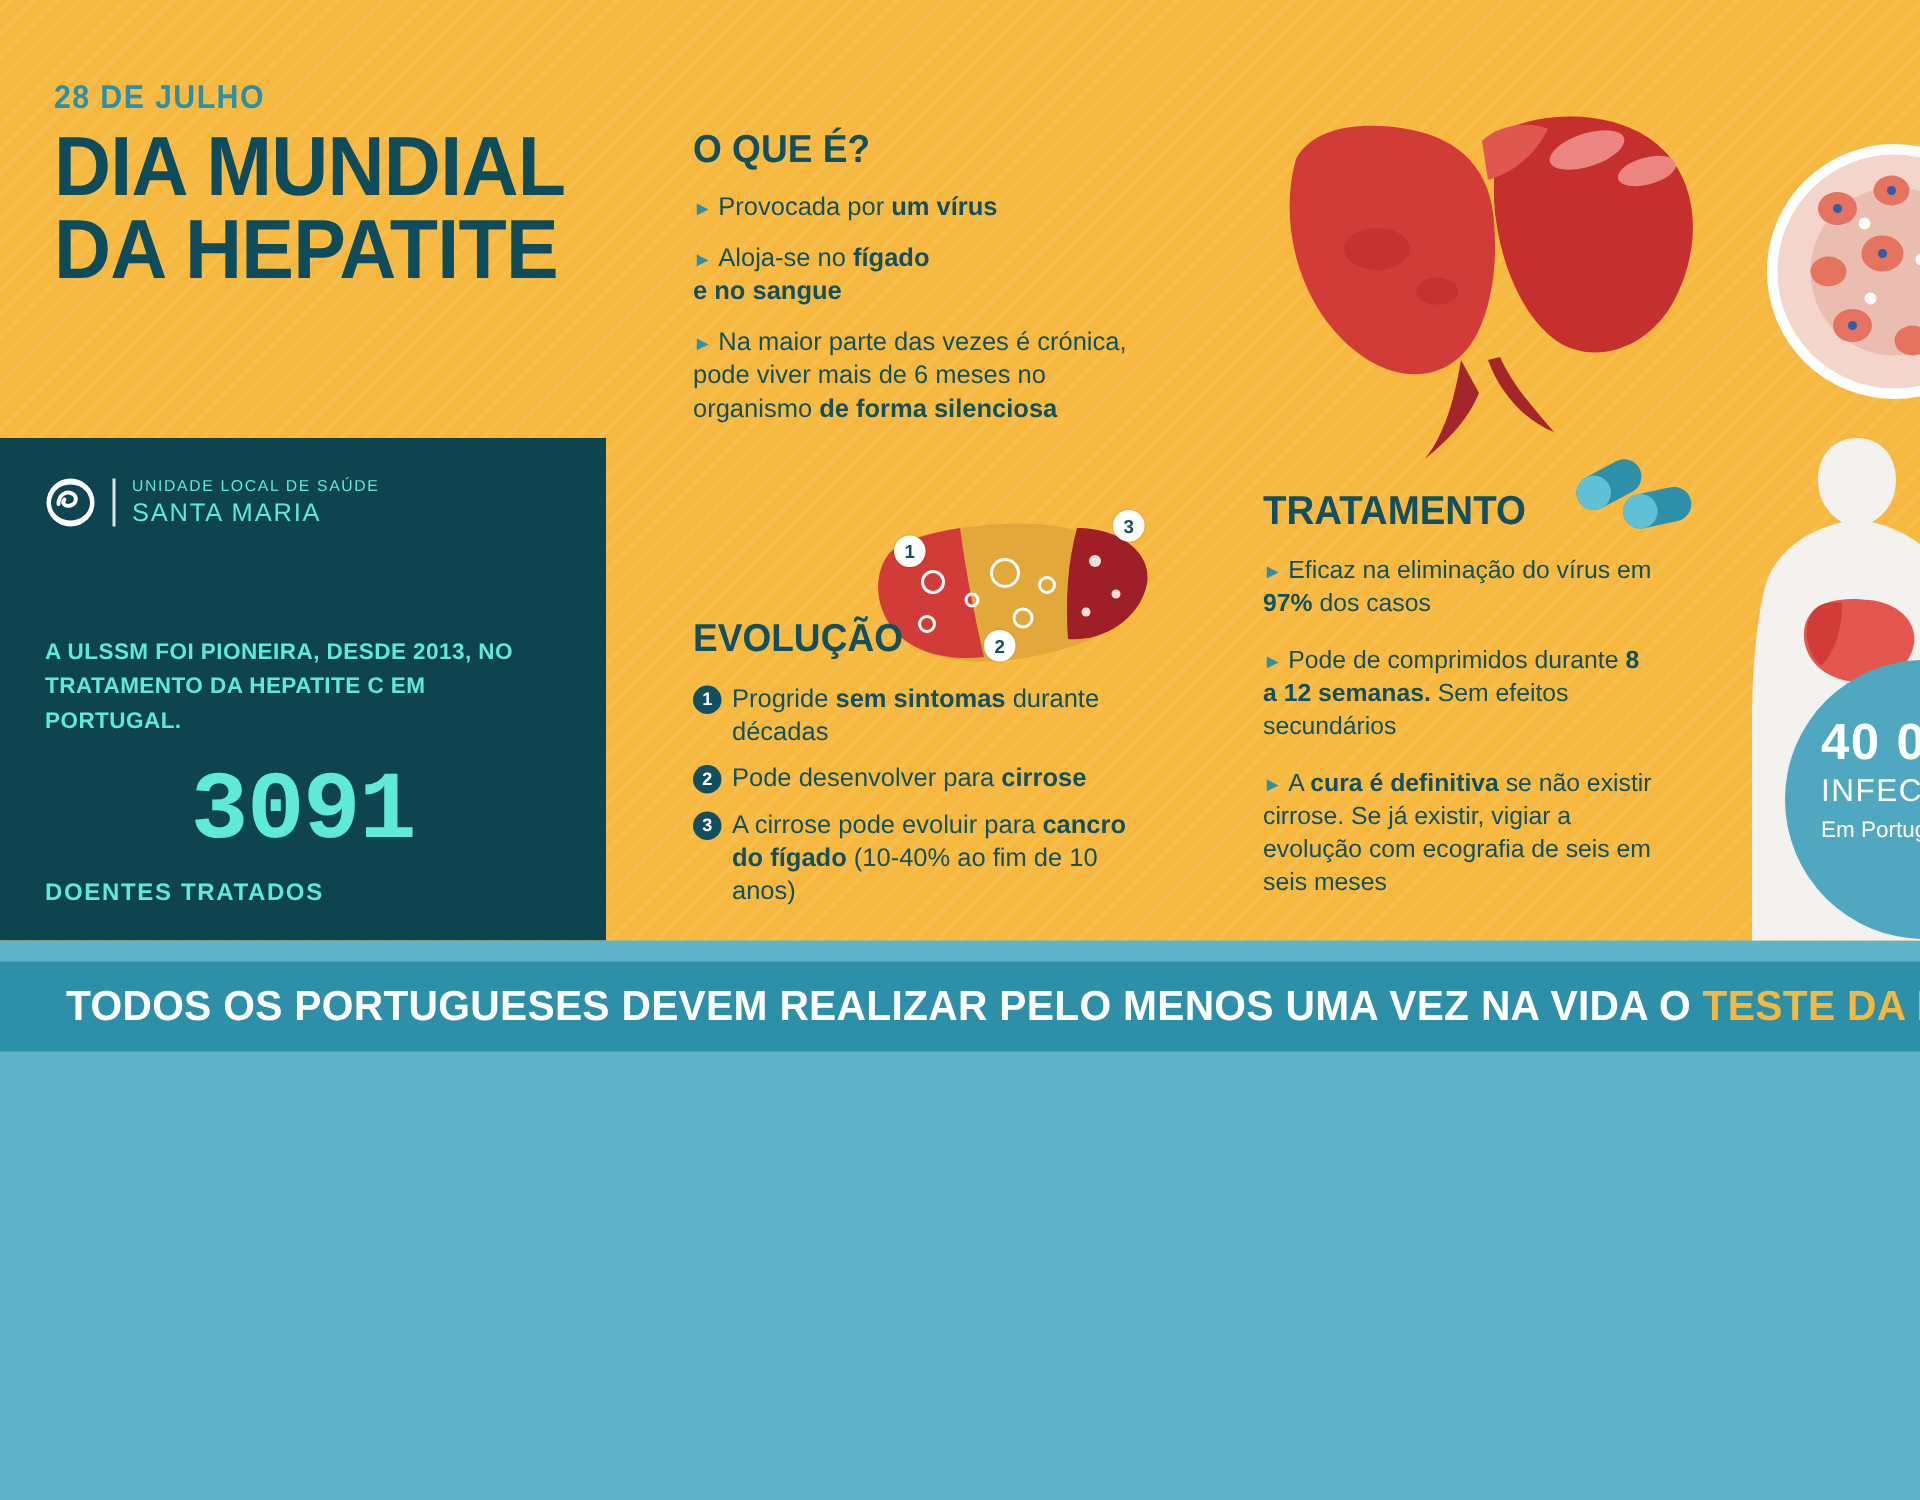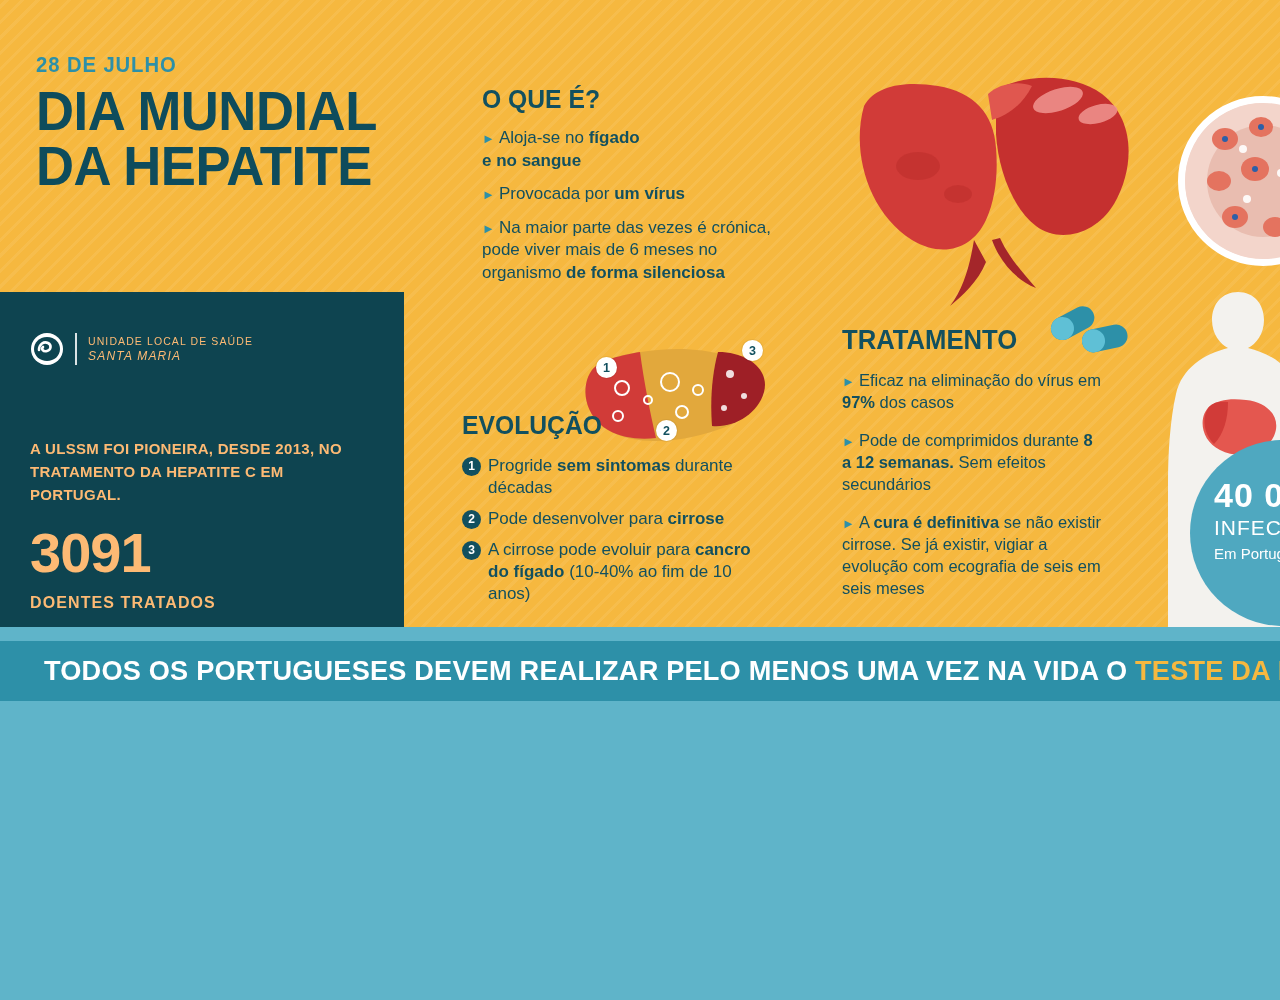--- a/index.html
+++ b/index.html
@@ -59,22 +59,22 @@
     margin-top: 4px;
   }
   .headline .l2 { margin-top: -2px; }
 
   
   .stats-box {
     position: absolute;
     left: 0; top: 292px;
     width: 404px; height: 335px;
     background: #0e4450;
-    color: #fdba74;
-    padding: 40px 30px;
+    color: #5eead4;
+    padding: 26px 30px;
   }
   .logo-row {
     display: flex;
     align-items: center;
     gap: 11px;
   }
   .logo-mark {
     width: 34px; height: 34px;
     flex: 0 0 34px;
   }
@@ -82,55 +82,54 @@
     width: 2px; height: 32px;
     background: #ffffff;
     opacity: .85;
   }
   .logo-text .lt1 {
     font-size: 10.5px;
     letter-spacing: 1.1px;
     font-family: "Liberation Sans Narrow", "Liberation Sans", sans-serif;
   }
   .logo-text .lt2 {
-    font-size: 12px;
+    font-size: 17px;
     letter-spacing: 1.2px;
     margin-top: 2px;
     font-family: "Liberation Sans Narrow", "Liberation Sans", sans-serif;
-    font-style: italic;
   }
   .pioneer {
     margin-top: 72px;
     font-size: 15px;
     font-weight: bold;
     line-height: 1.52;
     letter-spacing: .3px;
   }
   .bignum {
     margin-top: 20px;
-    font-size: 56px;
+    font-size: 64px;
     font-weight: bold;
     letter-spacing: -1px;
     line-height: .95;
-    font-family: Liberation Sans, sans-serif;
+    font-family: Liberation Mono, monospace;
+    text-align: center;
   }
   .bignum-label {
     margin-top: 14px;
     font-size: 16px;
     font-weight: bold;
     letter-spacing: 1.1px;
   }
 
   
   .col-mid {
     position: absolute;
     left: 462px; top: 84px;
     width: 300px;
     color: #12505f;
-    margin-left: 20px;
   }
   .sec-title {
     font-size: 26px;
     font-weight: bold;
     color: #12505f;
     letter-spacing: 0px;
     font-family: "Liberation Sans Narrow", "Liberation Sans", sans-serif;
     transform: scaleX(0.95);
     transform-origin: left center;
   }
@@ -354,25 +353,25 @@
 
       <div class="pioneer">A ULSSM FOI PIONEIRA, DESDE 2013, NO TRATAMENTO DA HEPATITE C EM PORTUGAL.</div>
       <div class="bignum">3091</div>
       <div class="bignum-label">DOENTES TRATADOS</div>
     </div>
 
     <div class="col-mid">
       <div class="sec-title">O QUE É?</div>
       <div class="bullets">
         <div class="bullet">
+          <span class="tri">►</span><span>Provocada por </span><span class="b">um vírus</span>
+        </div>
+        <div class="bullet">
           <span class="tri">►</span><span>Aloja-se no </span><span class="b">fígado</span><br>
           <span class="b">e no sangue</span>
-        </div>
-        <div class="bullet">
-          <span class="tri">►</span><span>Provocada por </span><span class="b">um vírus</span>
         </div>
         <div class="bullet">
           <span class="tri">►</span><span>Na maior parte das vezes é crónica, pode viver mais de 6 meses no organismo </span><span class="b">de forma silenciosa</span>
         </div>
       </div>
     </div>
 
     <svg class="liver-evo" viewBox="0 0 200 120">
       <path d="M14 40 C2 56, 6 86, 30 100 C60 118, 110 112, 150 96 C180 84, 192 62, 178 44 C162 24, 120 16, 80 20 C48 23, 24 28, 14 40 Z" fill="#e2a83c"></path>
       <path d="M14 40 C2 56, 6 86, 30 100 C44 108, 62 110, 78 108 C72 82, 66 52, 62 22 C44 25, 22 30, 14 40 Z" fill="#d13b38"></path>

